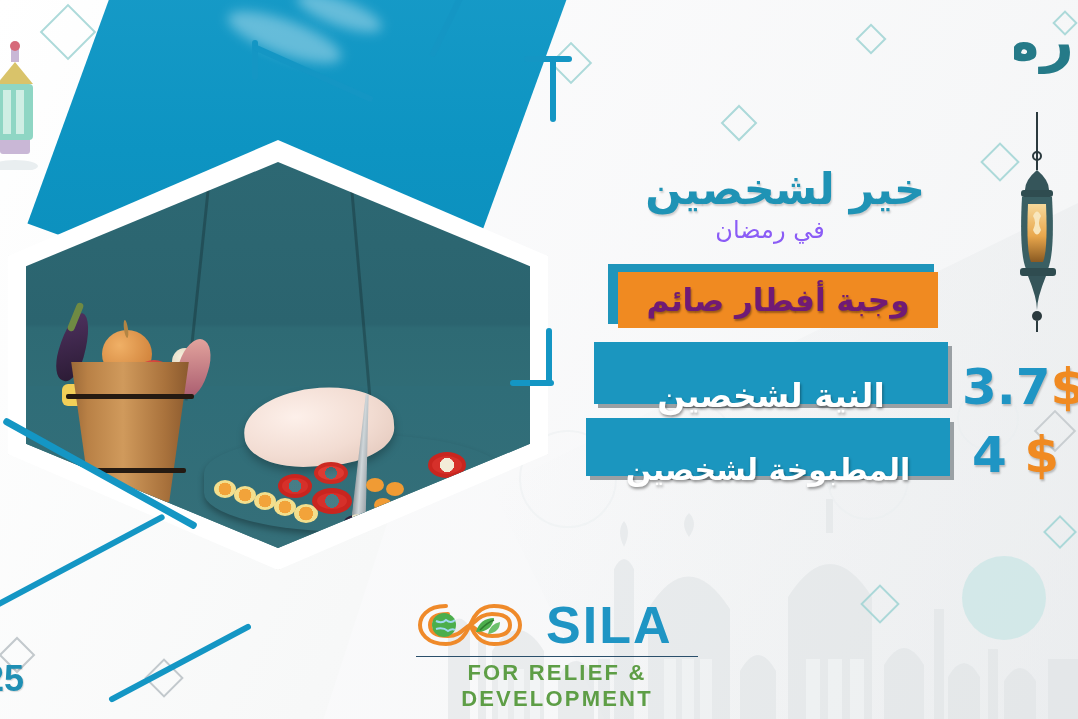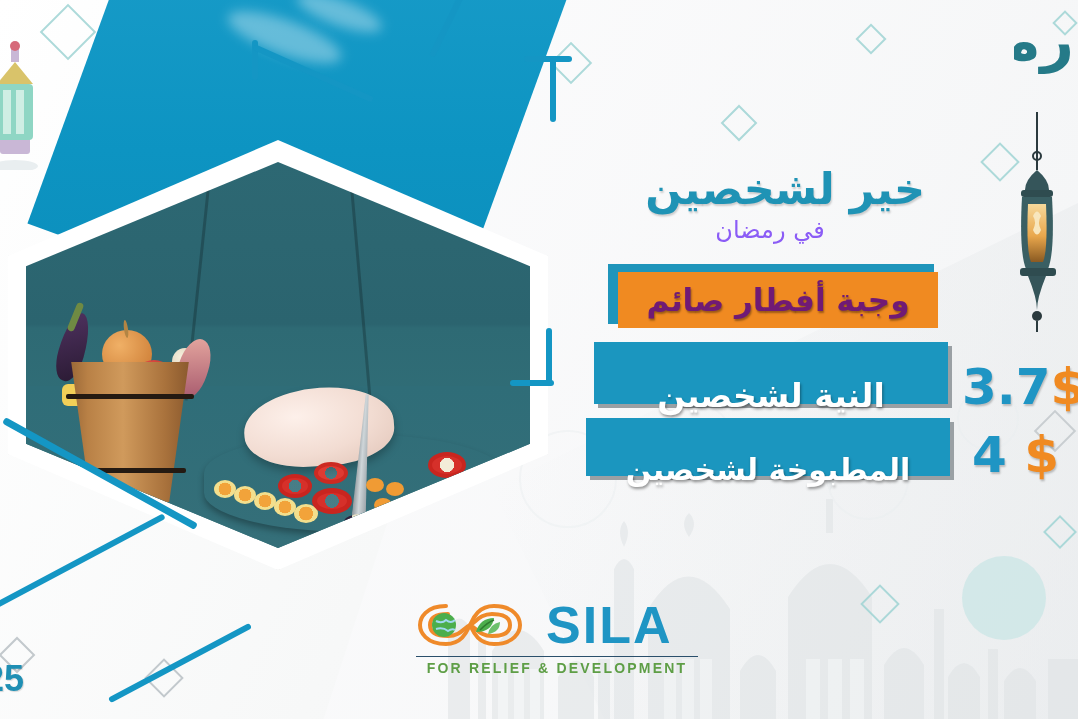--- a/index.html
+++ b/index.html
@@ -252,21 +252,21 @@
   .logo-row{ display:flex; align-items:center; gap:22px; height:58px;}
   .logo-mark{ width:108px; height:54px; flex:0 0 auto;}
   .logo-word{
     font-size:52px; font-weight:bold; color:#1f95c4;
     letter-spacing:2px; line-height:54px;
     font-family:"Liberation Sans", sans-serif;
   }
   .logo-tag{
     margin-top:2px;
     text-align:center;
-    font-size:14px; font-weight:bold;
+    font-size:22px; font-weight:bold;
     letter-spacing:2.2px;
     color:#5e9e46;
     font-family:"Liberation Sans", sans-serif;
     border-top:1.5px solid #2a4f6b;
     padding-top:3px;
     width:282px;
   }
 
   
   .year{

